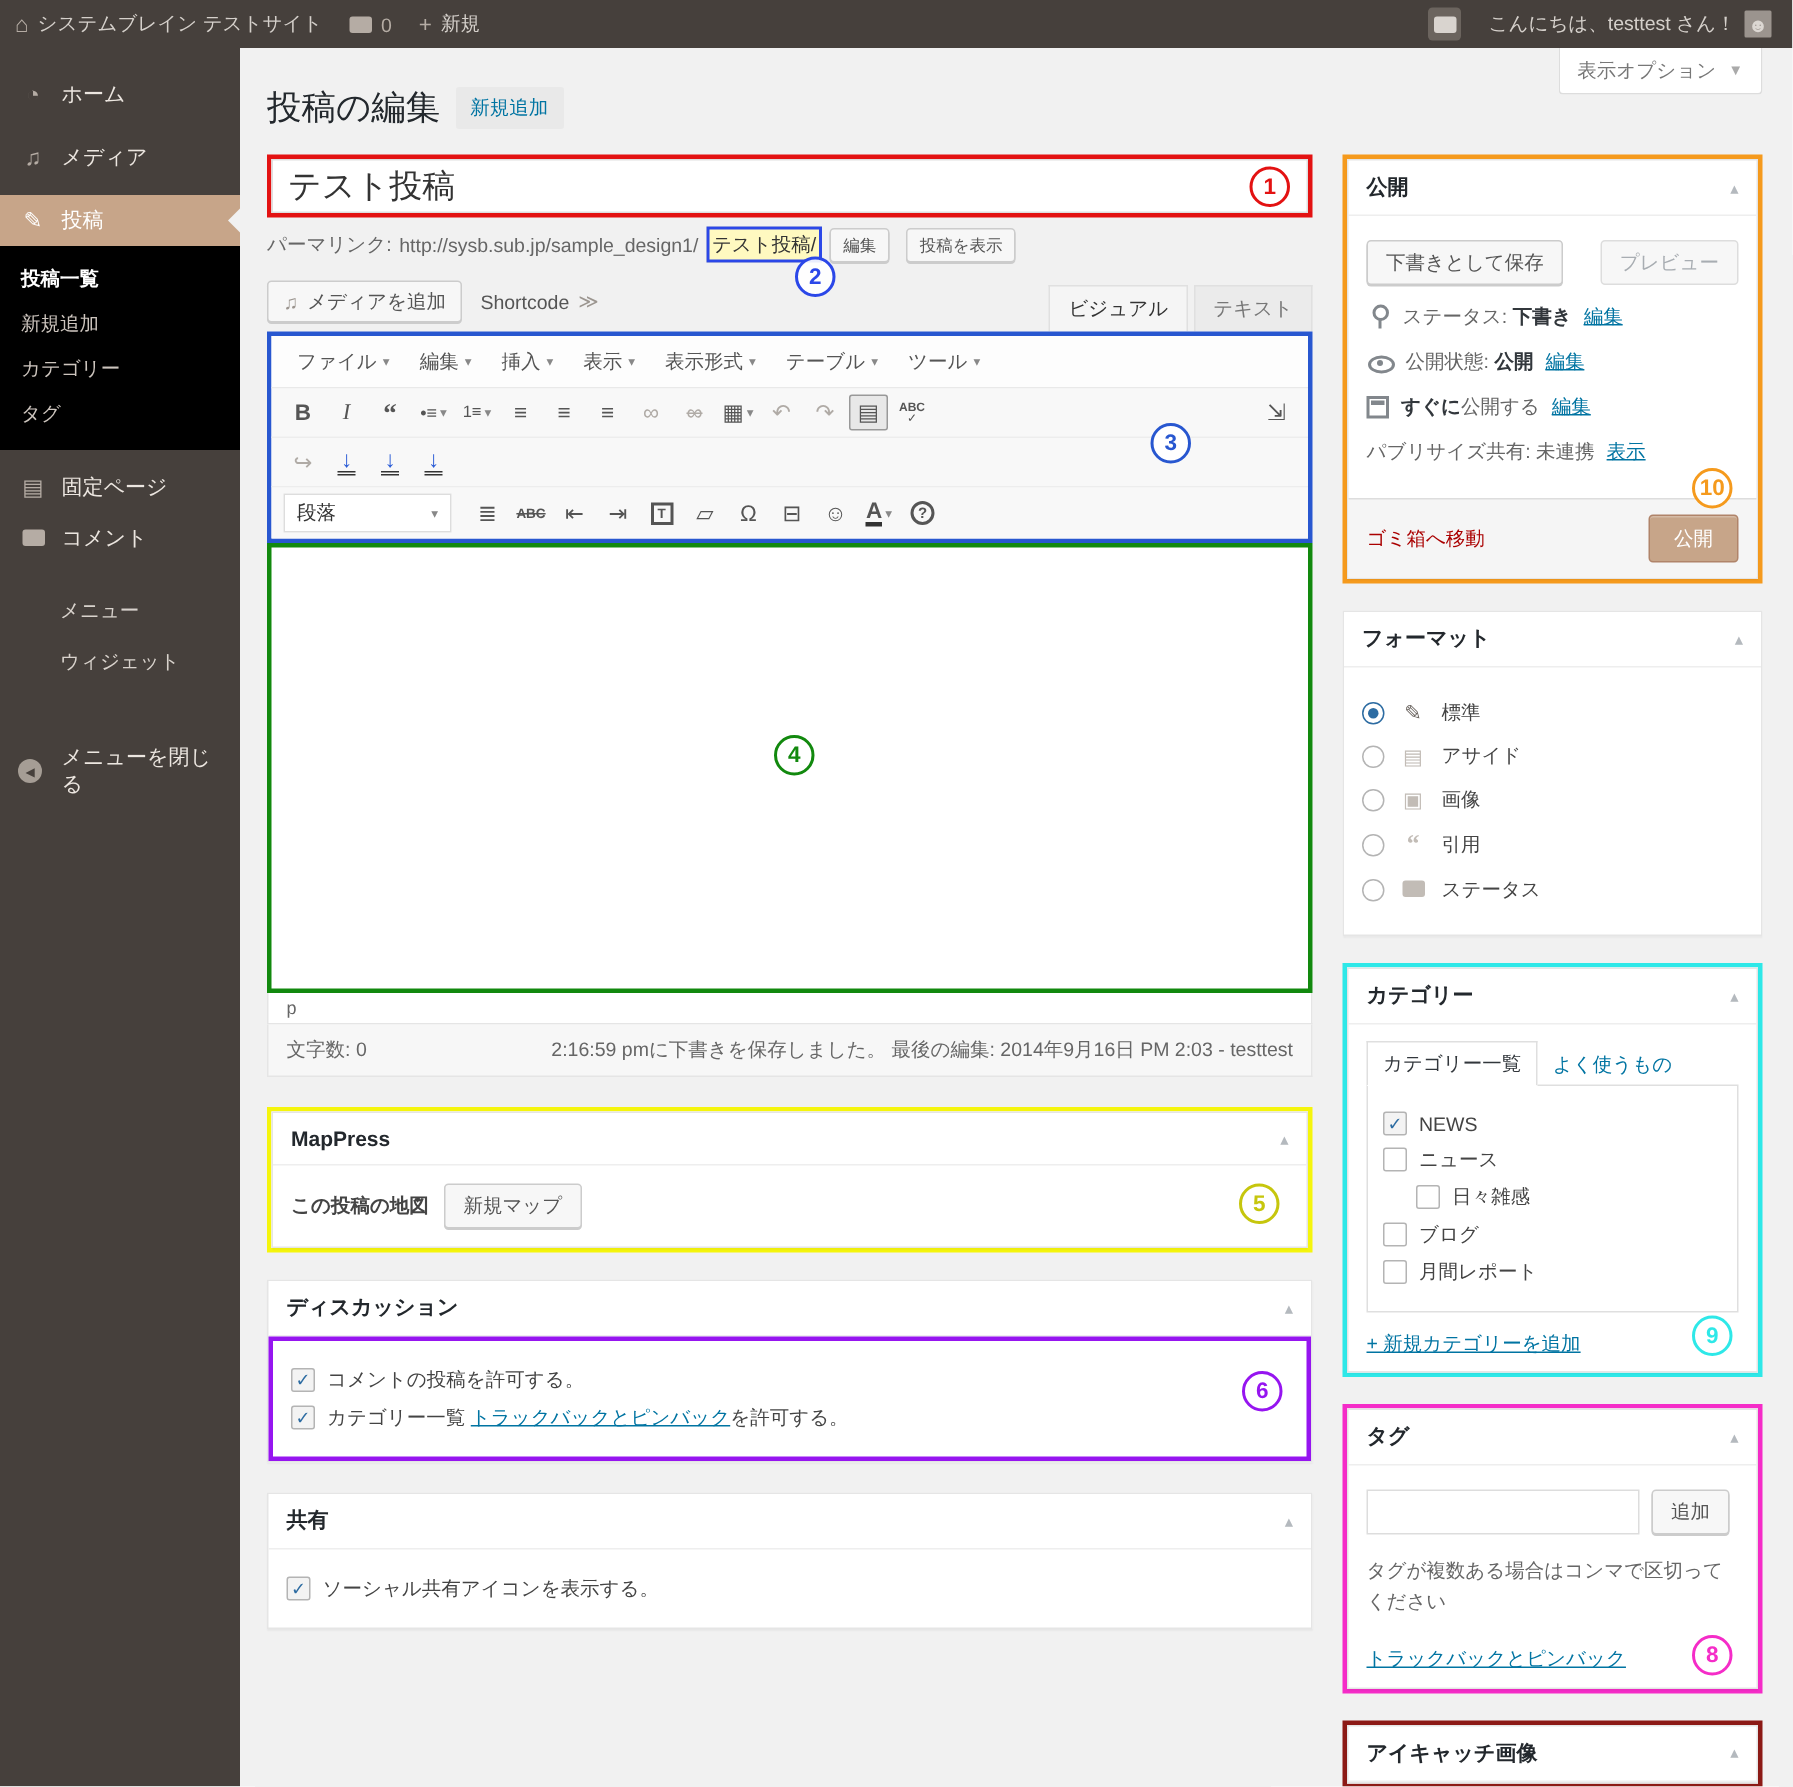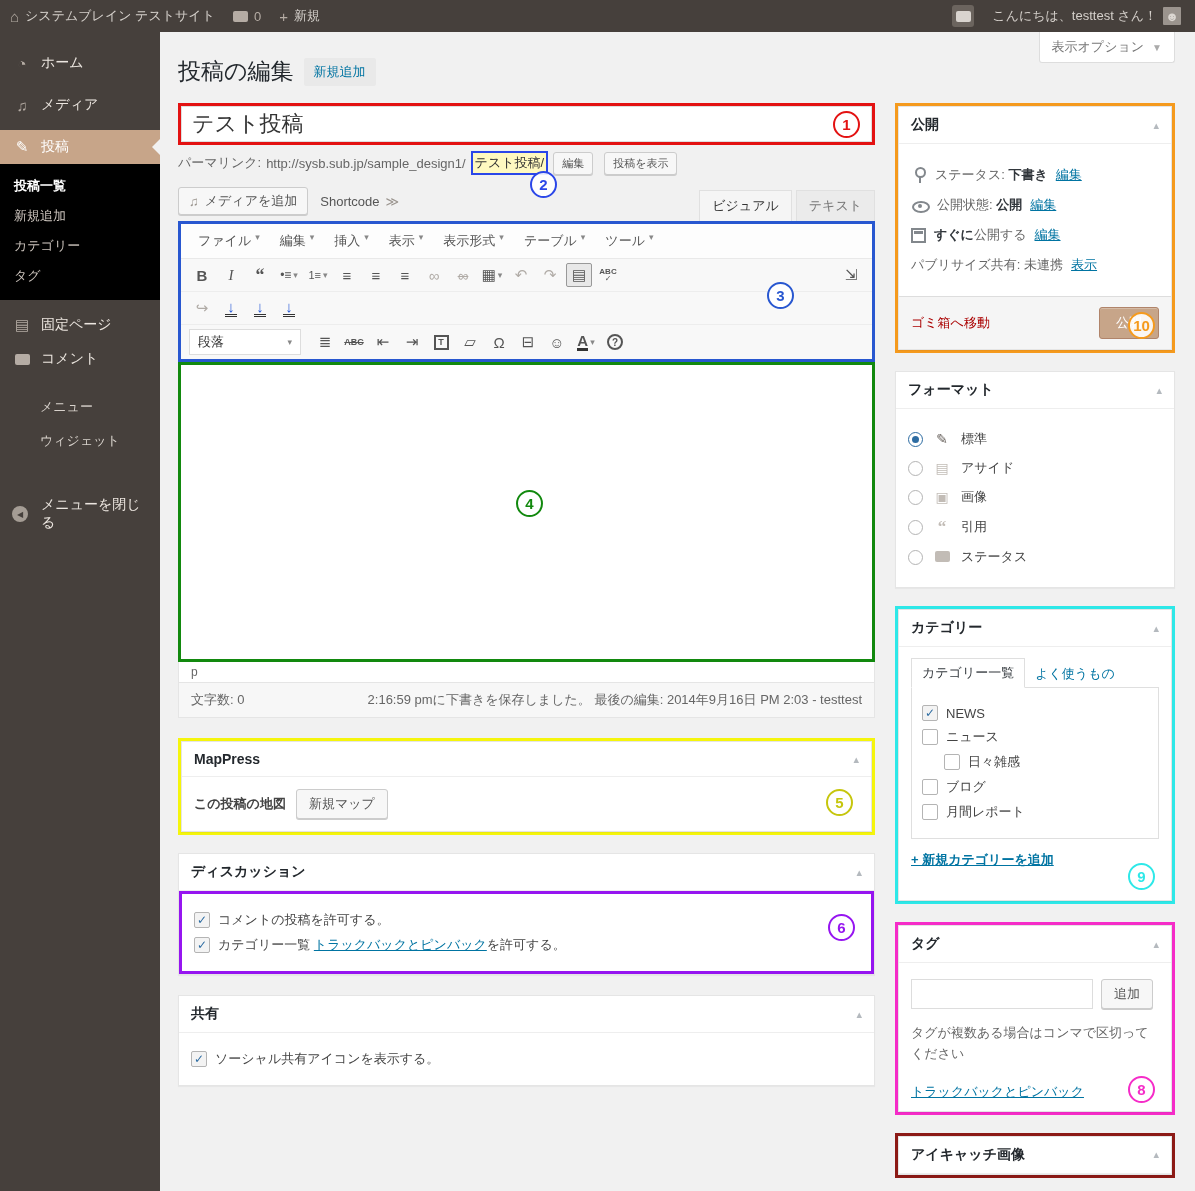--- a/index.html
+++ b/index.html
@@ -62,21 +62,21 @@
   .media-btn { background:#f7f7f7; border:1px solid #ccc; border-radius:3px; padding:4px 10px; color:#555; display:flex; gap:6px; align-items:center; cursor:pointer; box-shadow:0 1px 0 #ccc; }
   .shortcode-btn { color:#555; display:flex; gap:6px; align-items:center; cursor:pointer; }
   .grey-ic { color:#9b958f; }
   .tabs { display:flex; }
   .tab { padding:6px 12px; font-size:13px; color:#777; background:#ebebeb; border:1px solid #e0e0e0; border-bottom:none; margin-left:4px; cursor:pointer; }
   .tab.active { background:#f5f5f5; color:#333; }
 
   
   .blue-box { border:3px solid #2857d0; background:#f8f8f8; position:relative; }
   .mce-menubar { display:flex; gap:2px; padding:3px 8px; border-bottom:1px solid #e9e9e9; background:#fdfdfd; }
-  .mce-menu-item { padding:5px 9px; color:#555; font-size:13px; cursor:pointer; display:flex; gap:4px; }
+  .mce-menu-item { padding:5px 9px; color:#555; font-size:13px; cursor:pointer; display:flex; align-items:center; gap:4px; }
   .caret { font-size:9px; color:#888; }
   .mce-row { display:flex; align-items:center; gap:3px; padding:4px 8px; border-bottom:1px solid #ededed; background:#f8f8f8; }
   .mce-row:last-child { border-bottom:none; }
   .tb { min-width:26px; height:24px; display:flex; align-items:center; justify-content:center; color:#555; font-size:15px; cursor:pointer; gap:2px; }
   .tb.faded { color:#b0aba6; }
   .tb.active-btn { border:1px solid #999; background:#e8e8e8; border-radius:2px; }
   .push-right { margin-left:auto; }
   .spell { display:flex; flex-direction:column; align-items:center; line-height:7px; font-size:8px; font-weight:bold; }
   .strike-ic { font-size:9px; text-decoration:line-through; font-weight:bold; }
   .more-ic { color:#2b5cd6; font-weight:bold; border-bottom:3px double #333; line-height:14px; padding:0 2px; }
@@ -136,21 +136,21 @@
   .fmt-icon.dark { color:#6b6560; }
   .fmt-bubble { display:inline-block; }
   .fmt-bubble .bubble { background:#c2bcb6; } .fmt-bubble .bubble::after { border-top-color:#c2bcb6; }
 
   
   .cat-tabs { display:flex; align-items:flex-end; padding:10px 12px 0; position:relative; top:1px; }
   .cat-tab-active { border:1px solid #dfdfdf; border-bottom:1px solid #fff; background:#fff; padding:5px 10px; color:#32373c; cursor:pointer; }
   .cat-tab-link { padding:5px 10px; cursor:pointer; color:#0074a2; }
   .cat-list { border:1px solid #dfdfdf; margin:0 12px; padding:10px 0 10px 10px; height:152px; background:#fff; overflow:hidden; }
   .cat-indent { margin-left:22px; }
-  .add-cat { display:inline-block; margin:12px 12px 31px; font-weight:bold;text-align:right; }
+  .add-cat { display:inline-block; margin:12px 12px 9px; font-weight:normal;text-align:right; }
 
   
   .tag-row { display:flex; gap:8px; align-items:center; margin:6px 0 4px; }
   .tag-input { width:182px; height:30px; border:1px solid #ddd; background:#fff; padding:0 6px; font-size:13px; outline:none; }
   .tag-help { margin:14px 0 18px; color:#666; line-height:1.6; }
 
   
   .ann-circle { position:absolute; width:27px; height:27px; border-radius:50%; background:rgba(255,255,255,.9); display:flex; align-items:center; justify-content:center; font-size:15px; font-weight:bold; border:2px solid; z-index:20; }
   .c-red    { color:#e31212; border-color:#e31212; }
   .c-blue   { color:#2b47e8; border-color:#2b47e8; }
@@ -450,20 +450,24 @@
 
         <div class="side">
 
           <div class="ann-orange ann-wrap">
             <div class="postbox">
               <div class="postbox-header">
                 <span>公開</span>
                 <span class="toggle">▴</span>
               </div>
               <div class="postbox-body">
+                <div class="pub-row-btns">
+                  <span class="btn-secondary">下書きとして保存</span>
+                  <span class="btn-secondary btn-disabled">プレビュー</span>
+                </div>
                 <div class="misc-row">
                   <span class="key-icon"></span>
                   <span><span>ステータス:</span> <b>下書き</b></span>
                   <a class="link">編集</a>
                 </div>
                 <div class="misc-row">
                   <span class="eye-icon"></span>
                   <span><span>公開状態:</span> <b>公開</b></span>
                   <a class="link">編集</a>
                 </div>

